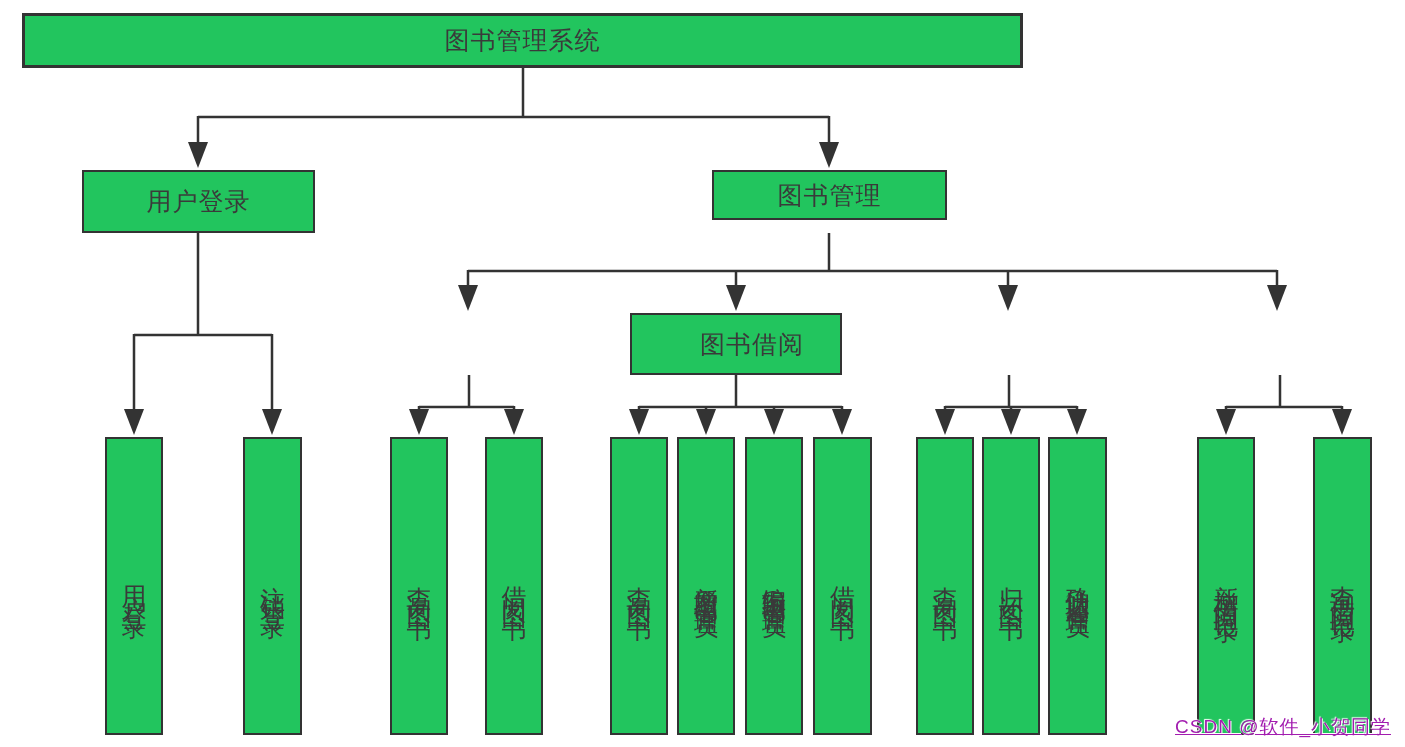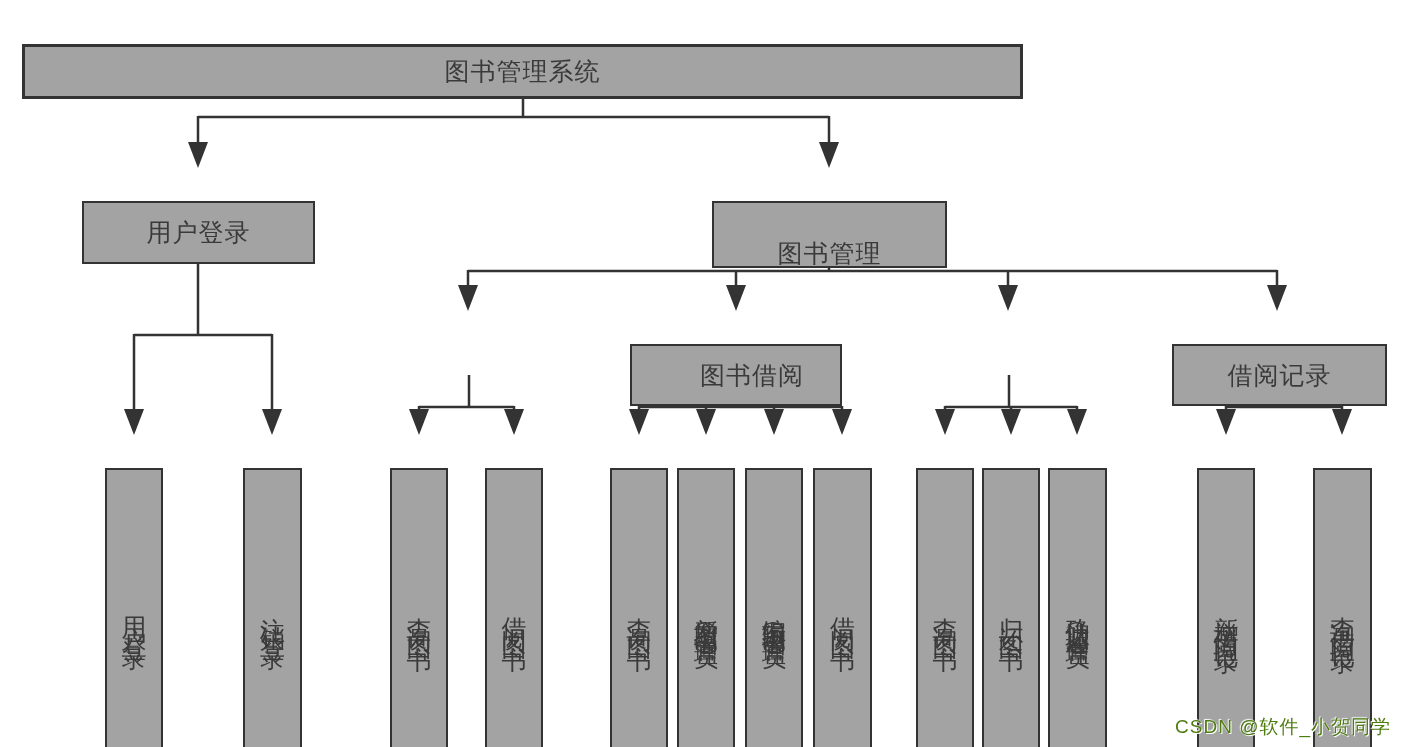--- a/index.html
+++ b/index.html
@@ -7,48 +7,48 @@
     position:relative;
     width:1405px;height:747px;
     background:#ffffff;
     font-family:"Liberation Sans",sans-serif;
     overflow:hidden;
   }
   #connectors{position:absolute;left:0;top:0;width:1405px;height:747px;}
   .box{
     position:absolute;
     box-sizing:border-box;
-    background:#a3a3a3;
+    background:#22c55e;
     border:2.5px solid #333333;
     display:flex;align-items:center;justify-content:center;
     color:#3a3a3a;
     font-size:25px;
     letter-spacing:1px;
     line-height:1;
     text-align:center;
-    margin-top:31px;
   }
   .box.root{border-width:3px;}
   .leaf span{
     writing-mode:vertical-rl;
     text-orientation:mixed;
     white-space:nowrap;
   }
   .leaf .v4{letter-spacing:10px;}
   .leaf .v6{letter-spacing:7px;}
   .leaf .v9{letter-spacing:4px;font-size:24px;}
   #watermark{
     position:absolute;
     right:14px;top:714px;
     font-size:19px;
     letter-spacing:1px;
-    color:#4d7c0f;
+    color:#a21caf;
     text-shadow:1px 1px 0 #ffffff, -1px -1px 1px #ffffff;
     z-index:5;
     white-space:nowrap;
+    text-decoration:underline;
   }
 </style>
 </head>
 <body>
 
 <div id="canvas">
 
   <svg id="connectors" viewBox="0 0 1405 747" xmlns="http://www.w3.org/2000/svg">
     <g stroke="#333333" stroke-width="2.5" fill="none">
 
@@ -89,29 +89,26 @@
     </g>
   </svg>
 
   <div class="box root" style="left:22px;top:13px;width:1001px;height:55px;">
     <span>图书管理系统</span>
   </div>
 
   <div class="box" style="left:82px;top:170px;width:233px;height:63px;">
     <span>用户登录</span>
   </div>
-  <div class="box" style="left:712px;top:170px;width:235px;height:67px;align-items:flex-end;">
+  <div class="box" style="left:712px;top:170px;width:235px;height:50px;">
     <span>图书管理</span>
   </div>
 
   <div class="box" style="left:630px;top:313px;width:212px;height:62px;padding-left:32px;">
     <span>图书借阅</span>
-  </div>
-  <div class="box" style="left:1172px;top:313px;width:215px;height:62px;">
-    <span>借阅记录</span>
   </div>
 
   <div class="box leaf" style="left:105px;top:437px;width:58px;height:298px;">
     <span class="v4">用户登录</span>
   </div>
   <div class="box leaf" style="left:243px;top:437px;width:59px;height:298px;">
     <span class="v4">注销登录</span>
   </div>
 
   <div class="box leaf" style="left:390px;top:437px;width:58px;height:298px;">

